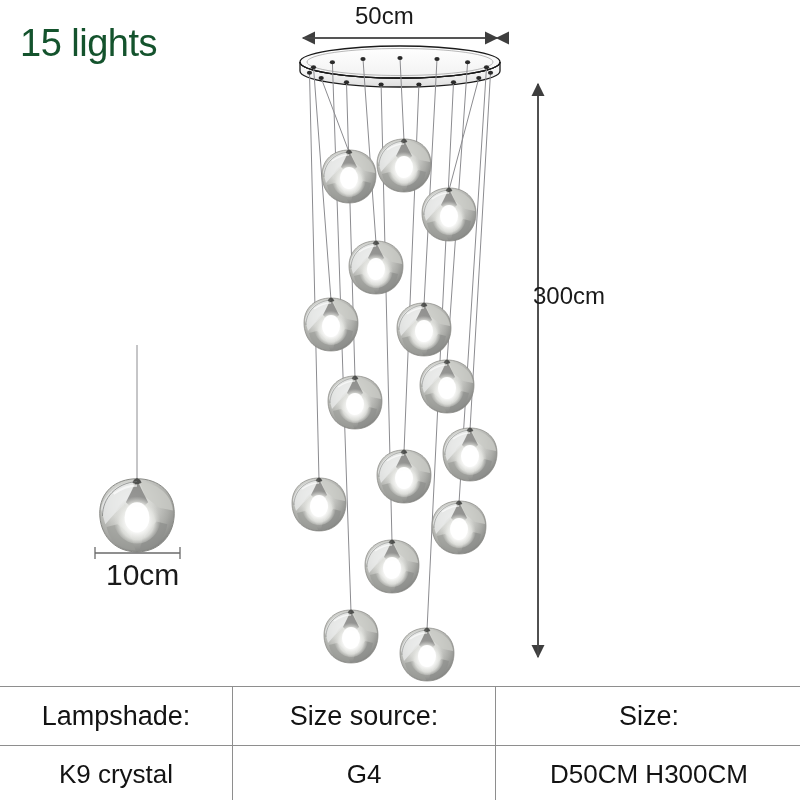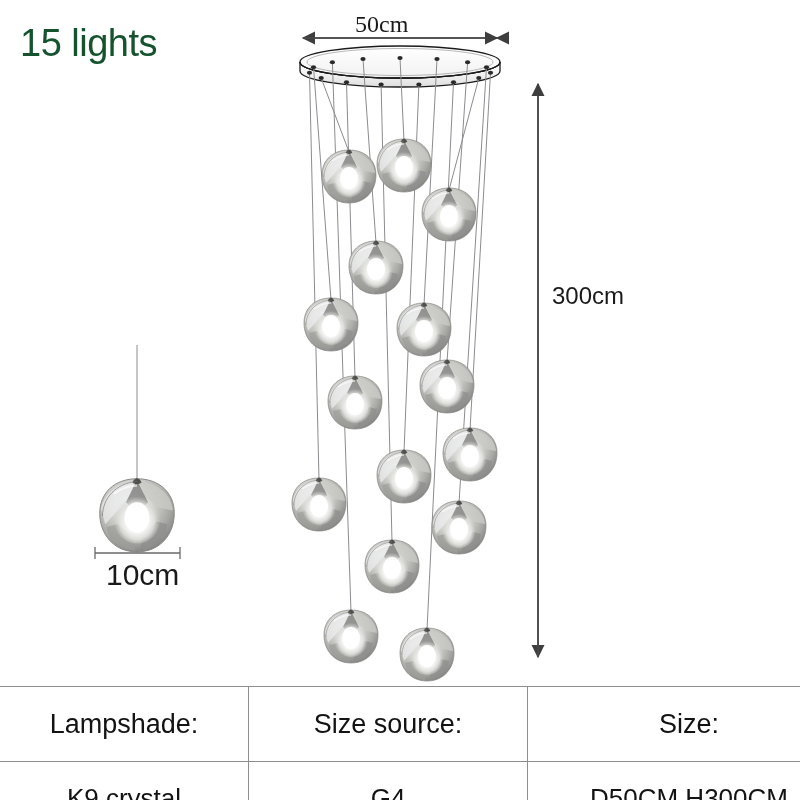--- a/index.html
+++ b/index.html
@@ -22,40 +22,40 @@
   }
 
   
   .dim-label{
     position:absolute;
     color:#1a1a1a;
     white-space:nowrap;
     font-size:24px;
     line-height:1;
   }
-  #dim-top-label{left:355px;top:12px;font-family:Liberation Serif, serif;}
-  #dim-right-label{left:552px;top:284px;}
+  #dim-top-label{left:355px;top:4px;}
+  #dim-right-label{left:533px;top:284px;}
   #dim-shade-label{left:106px;top:560px;font-size:30px;}
 
   
   .spec-table{
     position:absolute;left:0;top:686px;
     width:800px;height:114px;
     border-collapse:collapse;
     table-layout:fixed;
   }
   .spec-table td{
     border:1px solid #8e8e8e;
     border-left:none;border-right:none;
     text-align:center;
     vertical-align:middle;
     color:#131313;
     font-family:"Liberation Sans", sans-serif;
     font-stretch:condensed;
-    padding:8px;
+    padding:0;
   }
   .spec-table td.vdiv{border-right:1px solid #8e8e8e;}
   .spec-table tr.head td{height:58px;font-size:27px;}
   .spec-table tr.body td{height:56px;font-size:26px;border-bottom:none;}
   .c1{width:232px;}
   .c2{width:262px;}
   .c3{width:306px;}
 
   svg{display:block;}
   .wire{stroke:#8c8c90;stroke-width:1;fill:none;}

